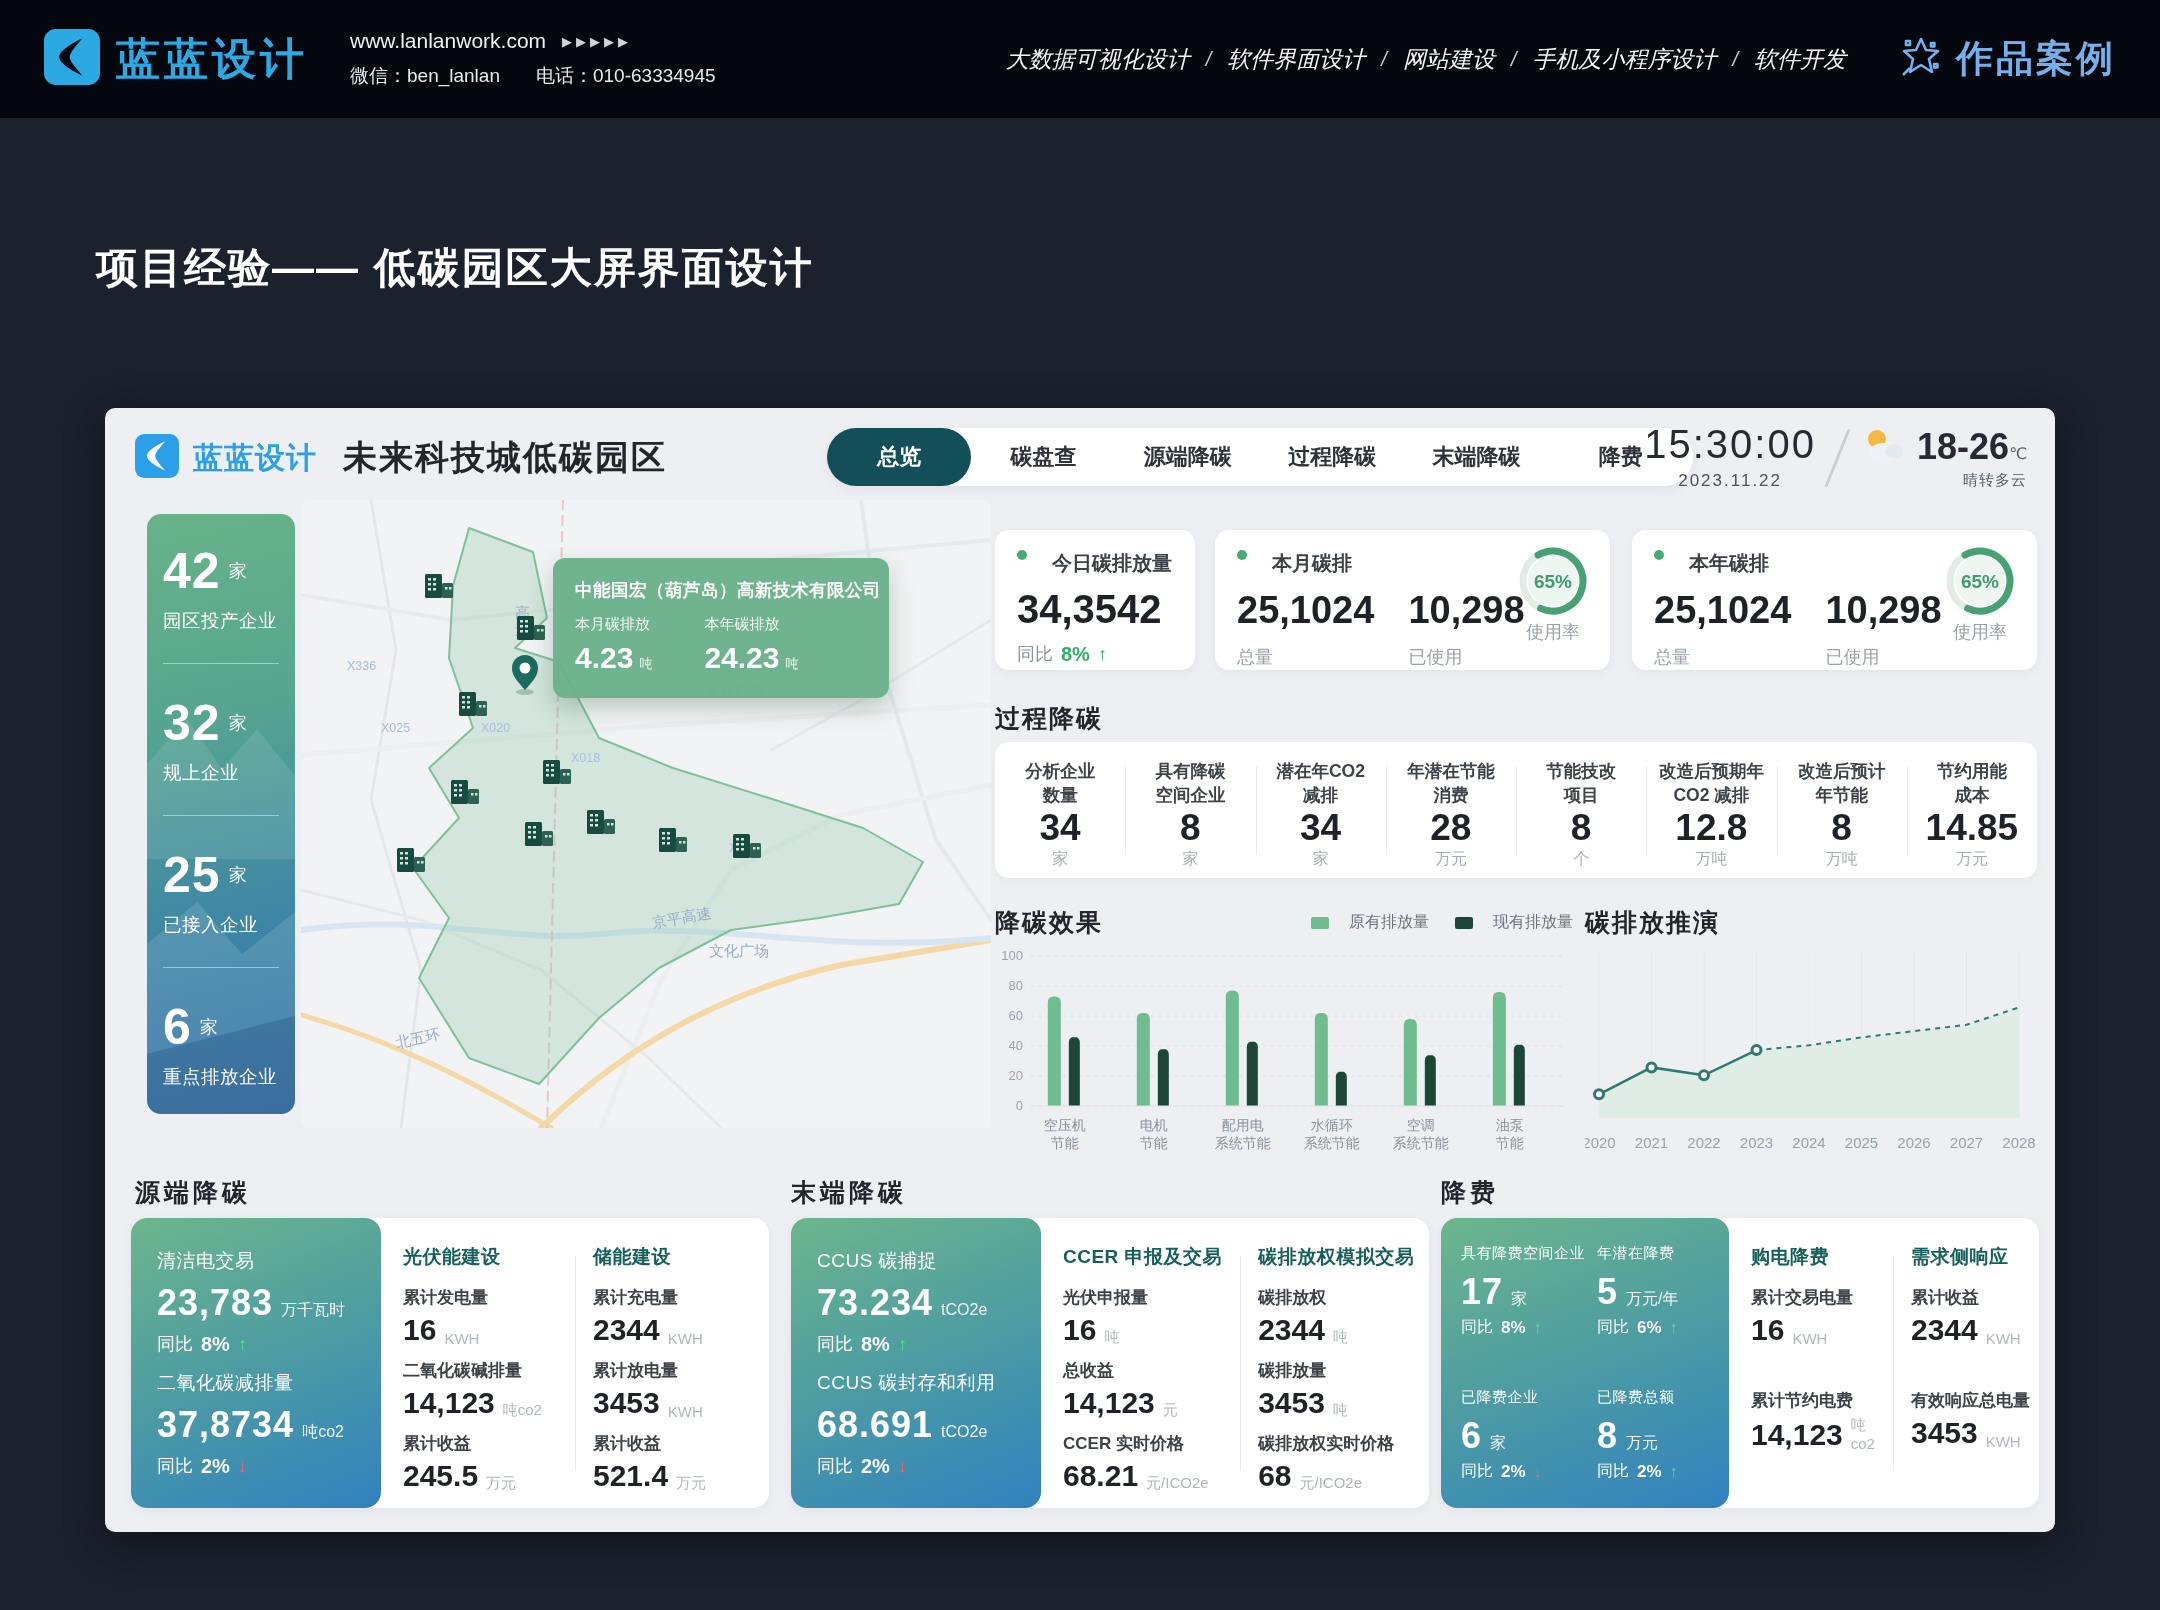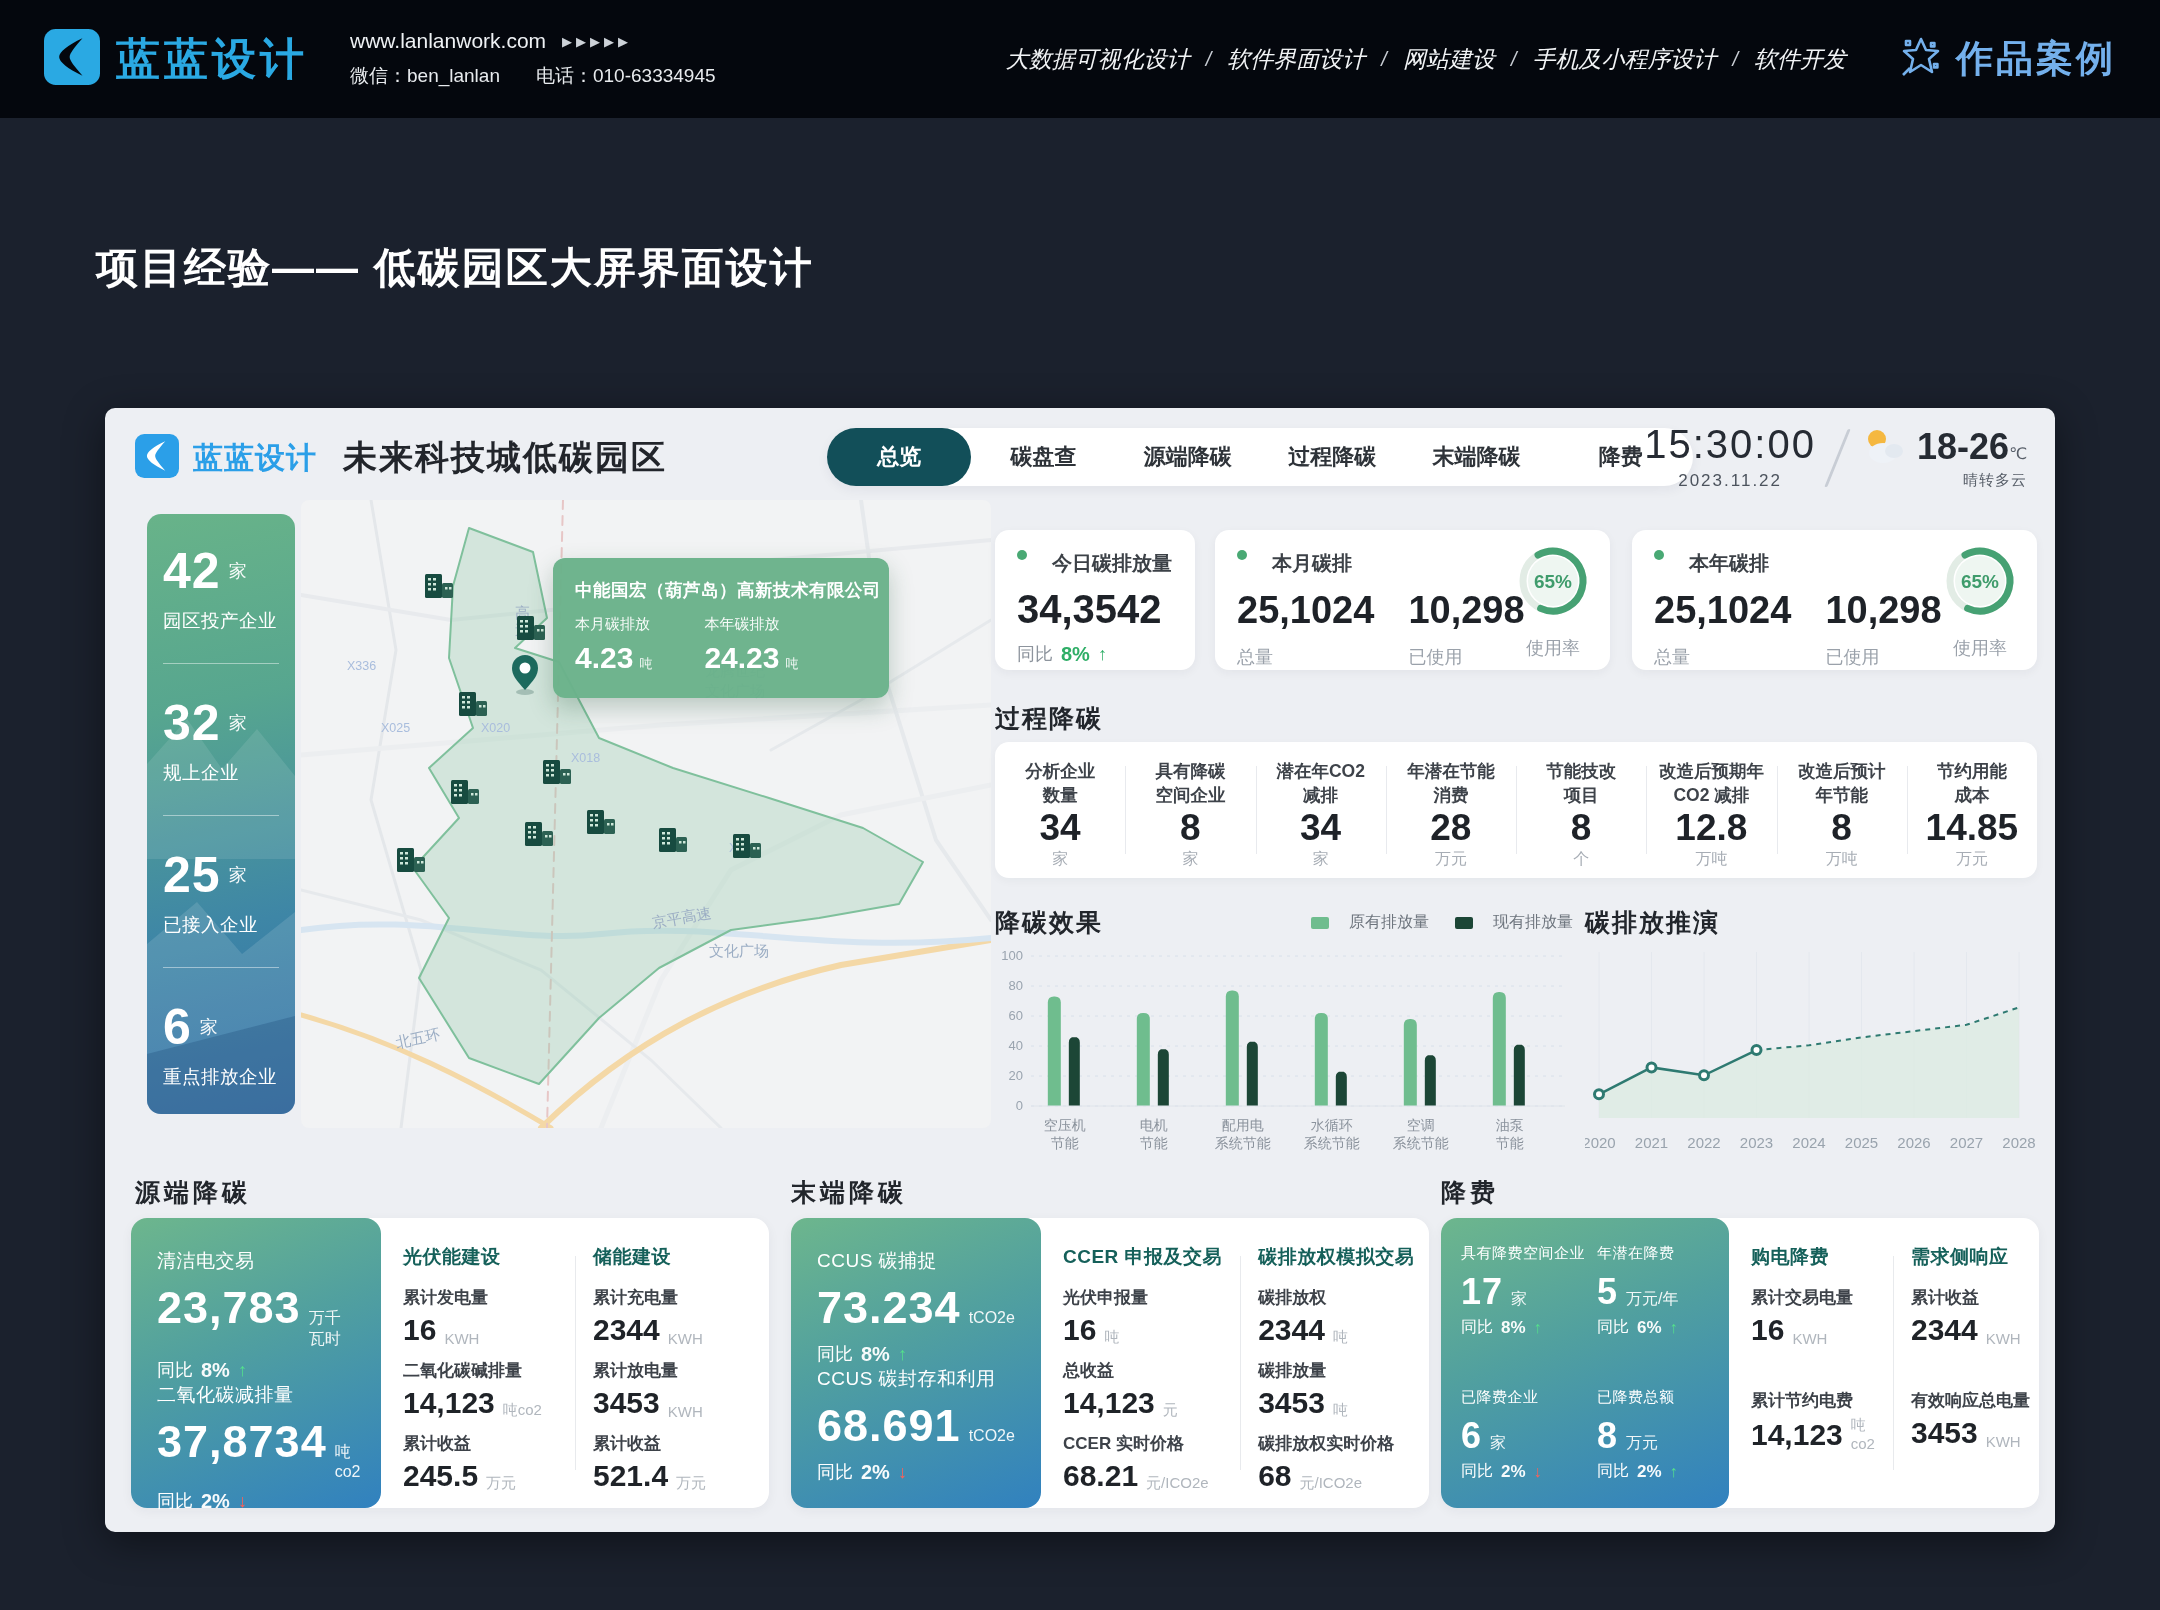--- a/index.html
+++ b/index.html
@@ -78,21 +78,21 @@
   .kpi-yoy{margin-top:10px;font-size:18px;color:#8d949d;display:flex;gap:8px;align-items:center}
   .kpi-yoy .pct{font-size:20px;font-weight:bold}
   .tone-green{color:#2fae67}.tone-red{color:#ff6057}.tone-light{color:rgba(255,255,255,.96)}
   .arr-up{color:#2fae67;font-weight:bold}.arr-down{color:#ff6057;font-weight:bold}
   .hero .arr-up,#fee-card .arr-up{color:#54e08c}
   .hero .tone-green{color:#62e394}
   .kpi-stats{display:flex;gap:34px;margin-top:12px}
   .kpi-stat .v{font-size:38px;font-weight:bold;color:#1e2228}
   .kpi-stat .l{font-size:18px;color:#9aa1aa;margin-top:13px}
   .kpi-donut{position:absolute;right:18px;top:12px;display:flex;flex-direction:column;align-items:center}
-  .kpi-donut .l{font-size:18px;color:#9aa1aa;margin-top:16px}
+  .kpi-donut .l{font-size:18px;color:#9aa1aa;margin-top:0px}
   
   .proc-title{position:absolute;left:890px;top:294px;font-size:25px;font-weight:bold;color:#22262c;letter-spacing:2px}
   .proc-card{position:absolute;left:890px;top:334px;width:1042px;height:136px;background:#fff;border-radius:14px;
     display:flex;align-items:stretch;padding:16px 0;box-sizing:border-box;box-shadow:0 3px 10px rgba(30,40,60,.04)}
   .proc-col{flex:1;display:flex;flex-direction:column;align-items:center;justify-content:space-between;position:relative;padding:2px 4px}
   .proc-col + .proc-col::before{content:"";position:absolute;left:0;top:8%;height:84%;width:1px;background:#e8eaee}
   .proc-label{font-size:17.5px;color:#3e434a;font-weight:bold;text-align:center;line-height:1.35}
   .proc-value{font-size:37px;font-weight:bold;color:#1e2228}
   .proc-unit{font-size:16px;color:#a7adb5}
   
@@ -110,21 +110,21 @@
   .bcard{position:absolute;top:810px;height:290px;background:#fff;border-radius:16px;
     box-shadow:0 3px 12px rgba(30,40,60,.05);display:flex;box-sizing:border-box}
   #src-card{left:26px;width:638px}
   #term-card{left:686px;width:638px}
   #fee-card{left:1336px;width:598px}
   .hero{width:250px;flex-shrink:0;border-radius:16px;color:#fff;padding:30px 26px;box-sizing:border-box;
     display:flex;flex-direction:column;justify-content:space-between;
     background:linear-gradient(158deg,#6db68d 0%,#51a09f 42%,#3181bf 100%)}
   .hero-label{font-size:19px;letter-spacing:.5px;white-space:nowrap}
   .hero-value-row{display:flex;align-items:baseline;gap:8px;margin-top:8px}
-  .hero-value{font-size:45px;font-weight:bold;letter-spacing:1px}
+  .hero-value{font-size:36px;font-weight:bold;letter-spacing:1px}
   .hero-unit{font-size:16px;opacity:.92}
   .hero-yoy{display:flex;align-items:center;gap:8px;font-size:18px;margin-top:8px}
   .hero-yoy .pct{font-size:20px;font-weight:bold;color:rgba(255,255,255,.96)}
   #fee-card .hero{width:288px;display:grid;grid-template-columns:1fr 1fr;gap:14px 12px;padding:26px 20px;align-content:space-between}
   #fee-card .hero-label{font-size:15px}
   #fee-card .hero-value{font-size:36px}
   #fee-card .hero-yoy{font-size:16px;margin-top:4px}
   #fee-card .hero-yoy .pct{font-size:17px}
   .bcols{flex:1;display:flex;padding:26px 4px;box-sizing:border-box}
   .bcol{flex:1;padding:0 18px;position:relative}

